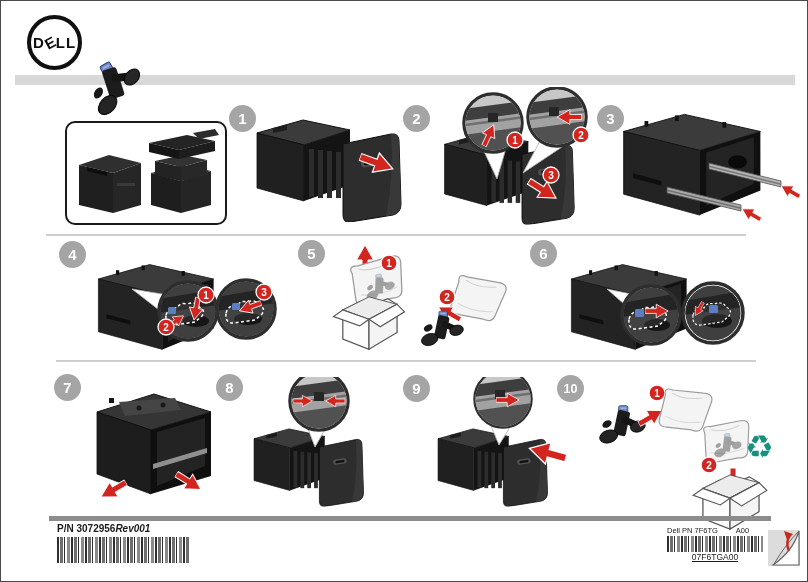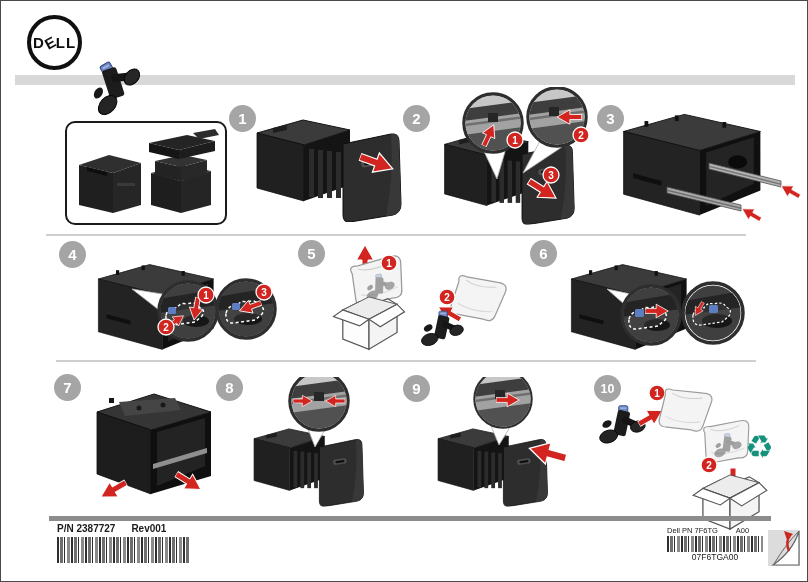--- a/index.html
+++ b/index.html
@@ -12,24 +12,24 @@
     display:flex;align-items:center;justify-content:center;font-weight:bold;font-size:15px;
     letter-spacing:1px;color:#101010;}
   .dell-logo span{display:inline-block;}
   .dell-logo .tilt{transform:rotate(-28deg);}
   .ovbox{left:64px;top:120px;width:158px;height:100px;border:2.5px solid #1a1a1a;border-radius:10px;background:#fff;}
   .badge{width:27px;height:27px;border-radius:50%;background:#a5a5a5;color:#fff;font-weight:bold;
     font-size:15px;display:flex;align-items:center;justify-content:center;}
   .badge.wide{font-size:12.5px;}
   .barcode{background:repeating-linear-gradient(90deg,#2f2f2f 0 2px,#fff 2px 3px,#6e6e6e 3px 6px,#fff 6px 7px,#2f2f2f 7px 8px,#fff 8px 10px,#8a8a8a 10px 13px,#fff 13px 14px);}
   .ftl{font-weight:bold;font-size:10px;color:#1a1a1a;}
-  .ftl .gap{margin-left:16px;}
+  .ftl .gap{margin-left:0;font-style:italic;}
   .ftr{font-weight:normal;font-size:7.5px;color:#1a1a1a;}
   .ftr .gap{margin-left:18px;}
-  .bccap{font-size:8.5px;color:#1a1a1a;text-align:center;}
+  .bccap{font-size:8.5px;color:#1a1a1a;text-align:center;text-decoration:underline;}
   .recycle{font-size:32px;line-height:1;color:#16917c;}
   text{font-family:"Liberation Sans",sans-serif;}
   .bt{font-weight:bold;font-size:10px;fill:#fff;}
 </style>
 </head>
 <body>
 
 <div class="page">
 
 <svg width="0" height="0" style="position:absolute" aria-hidden="true">
@@ -134,21 +134,21 @@
 
 <div class="abs badge" style="left:228px;top:104px">1</div>
 <div class="abs badge" style="left:402px;top:104px">2</div>
 <div class="abs badge" style="left:596px;top:104px">3</div>
 <div class="abs badge" style="left:58px;top:240px">4</div>
 <div class="abs badge" style="left:297px;top:239px">5</div>
 <div class="abs badge" style="left:529px;top:239px">6</div>
 <div class="abs badge" style="left:53px;top:373px">7</div>
 <div class="abs badge" style="left:215px;top:373px">8</div>
 <div class="abs badge" style="left:402px;top:374px">9</div>
-<div class="abs badge wide" style="left:593px;top:374px">10</div>
+<div class="abs badge wide" style="left:556px;top:374px">10</div>
 
 <div class="abs rule" style="left:45px;top:233px;width:700px;height:2px"></div>
 <div class="abs rule" style="left:55px;top:359px;width:700px;height:2px"></div>
 
 <svg class="abs" style="left:252px;top:106px" width="152" height="116" viewBox="0 0 152 116">
   <use href="#sym-tray" x="0" y="0" width="150" height="115"></use>
   <g transform="translate(124,56) rotate(20)">
     <use href="#sym-arrow" x="-18" y="-12" width="36" height="24"></use>
   </g>
 </svg>
@@ -419,21 +419,21 @@
     <use href="#sym-arrow" x="-15" y="-10" width="30" height="20"></use>
   </g>
   <use href="#sym-box" x="98" y="96" width="78" height="60"></use>
 </svg>
 
 <span class="abs recycle" style="left:744px;top:430px">♻</span>
 
 <div class="abs botbar" style="left:48px;top:515px;width:722px;height:5px"></div>
 
 <div class="abs ftl" style="left:56px;top:522px">
-  <span>P/N 2387727</span><span class="gap">Rev001</span>
+  <span>P/N 3072956</span><span class="gap">Rev001</span>
 </div>
 <div class="abs barcode" style="left:56px;top:536px;width:132px;height:26px"></div>
 
 <div class="abs ftr" style="left:666px;top:525px">
   <span>Dell PN 7F6TG</span><span class="gap">A00</span>
 </div>
 <div class="abs barcode" style="left:666px;top:535px;width:96px;height:16px"></div>
 <div class="abs bccap" style="left:666px;top:551px;width:96px">07F6TGA00</div>
 
 <svg class="abs" style="left:764px;top:526px" width="38" height="42" viewBox="0 0 38 42">

